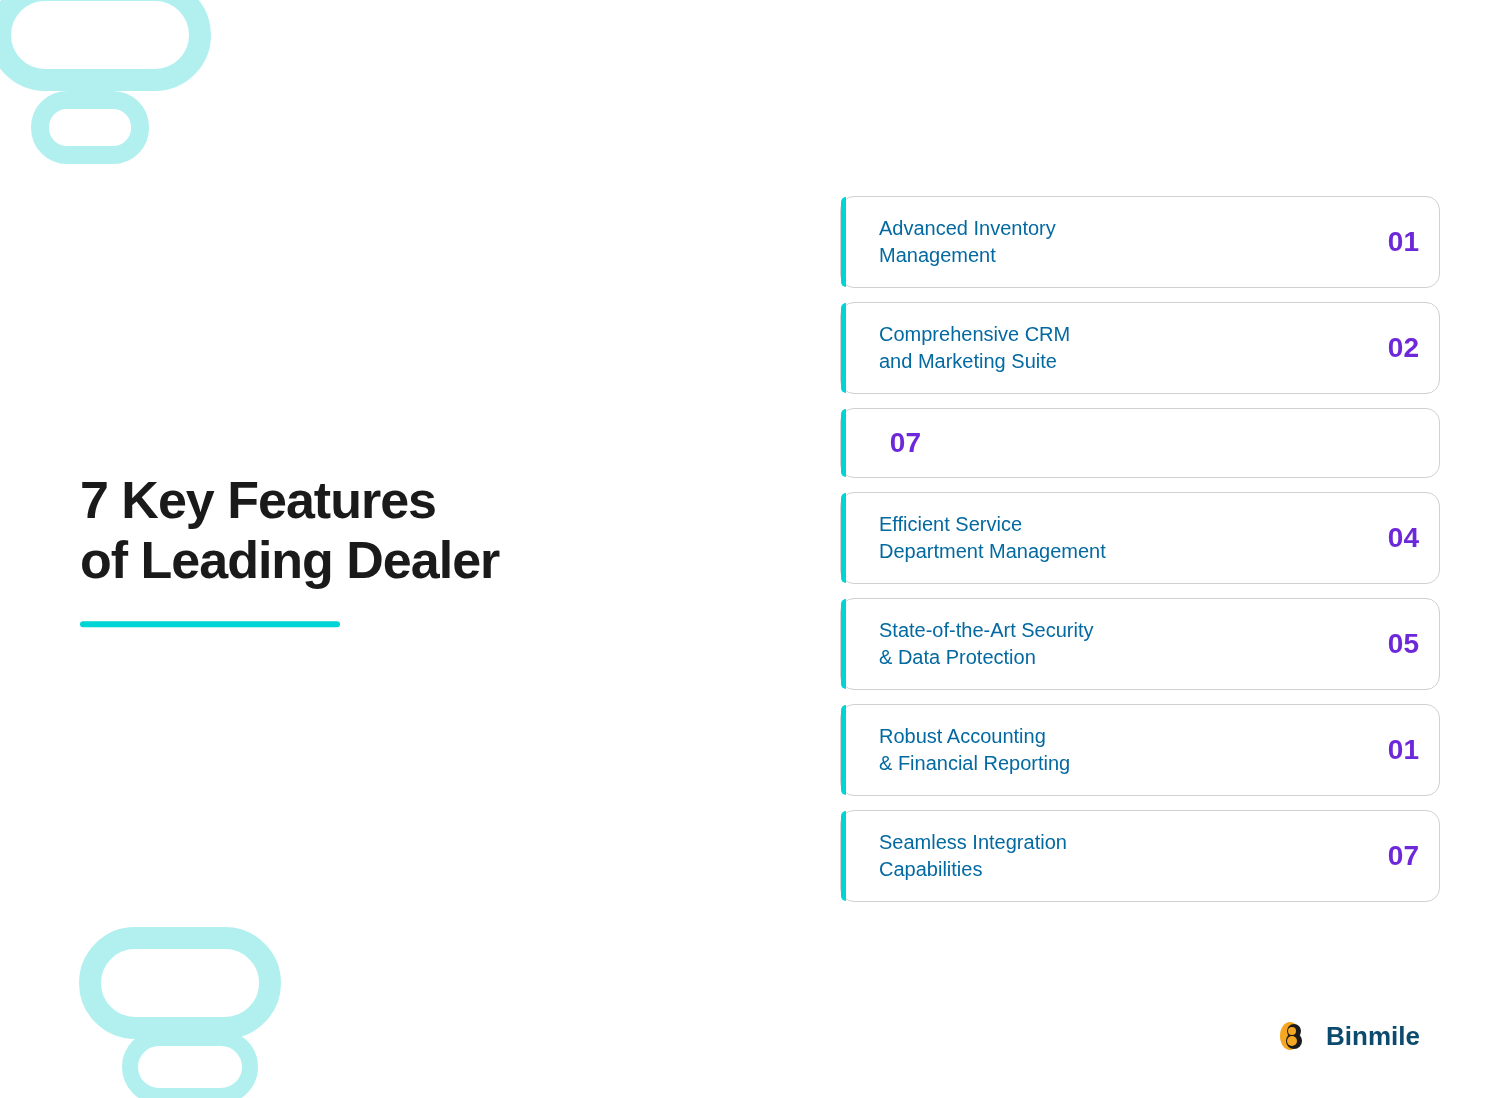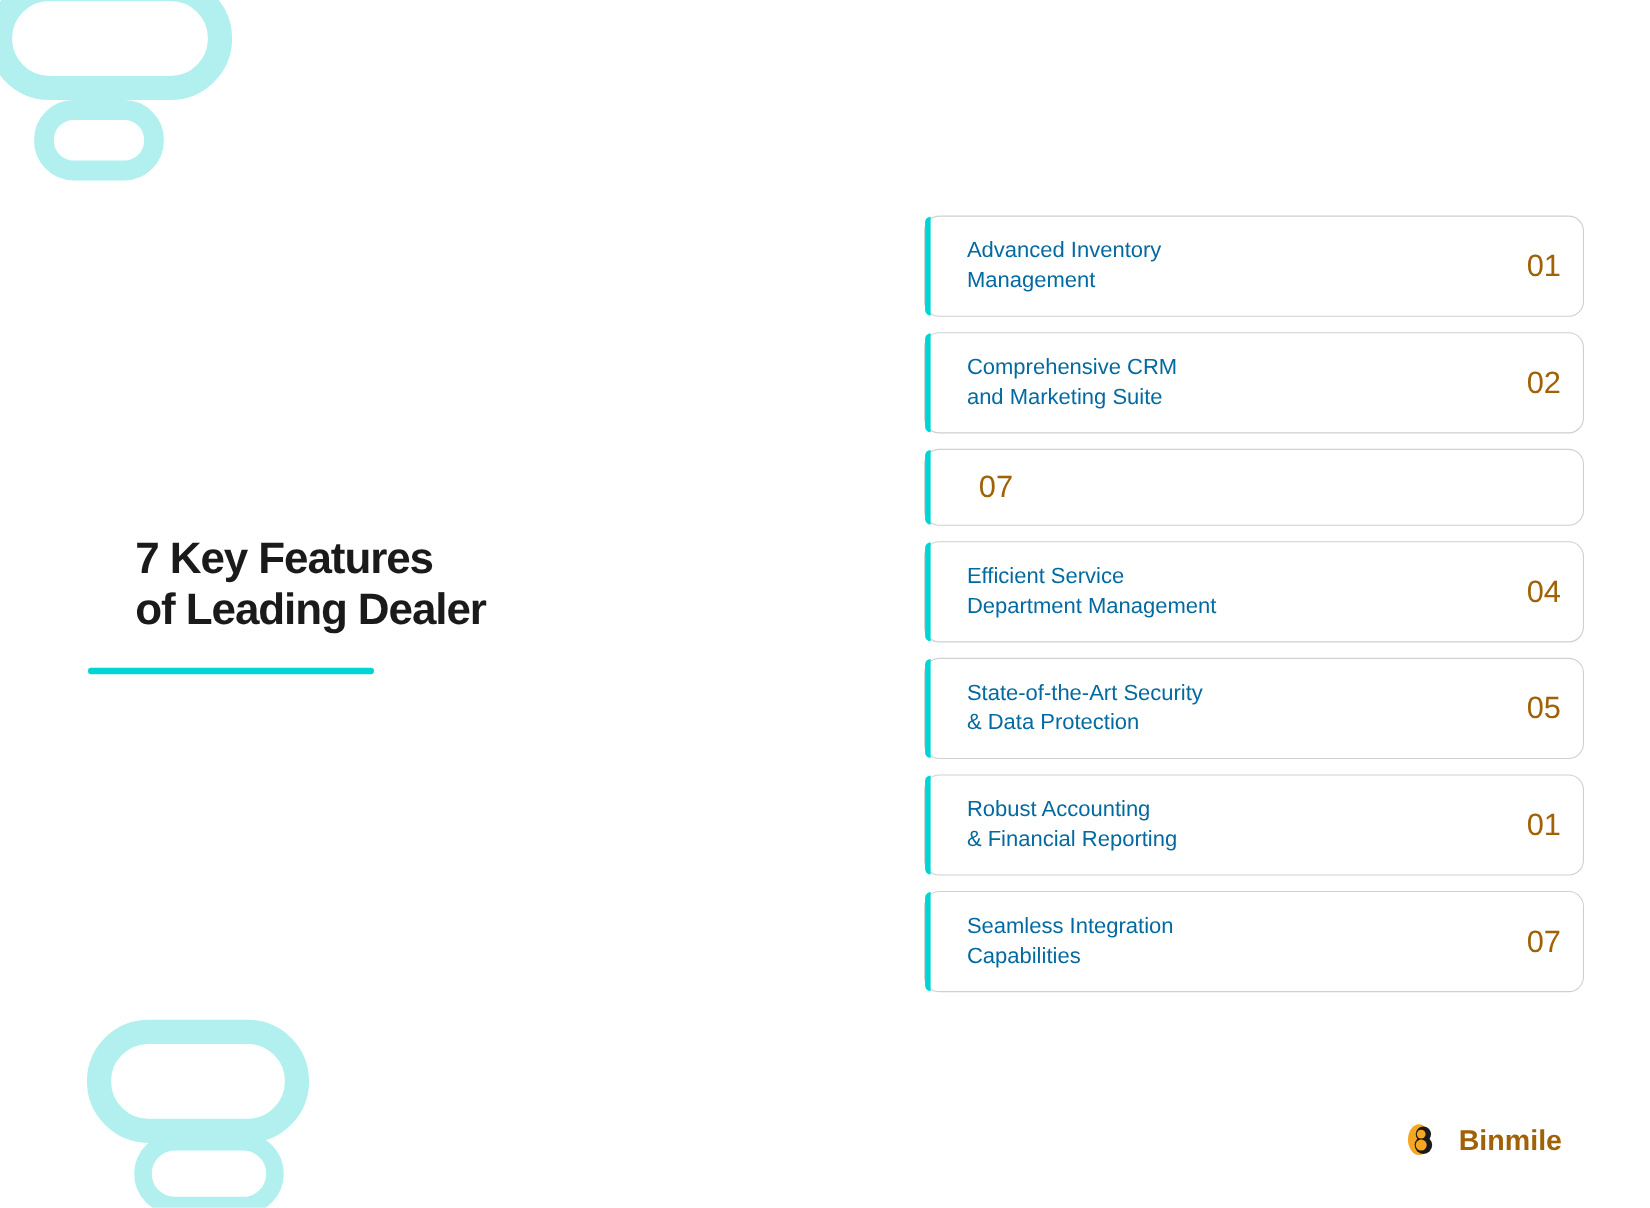--- a/index.html
+++ b/index.html
@@ -38,27 +38,26 @@
     
     .left-section {
       position: absolute;
       left: 80px;
       top: 50%;
       transform: translateY(-50%);
       width: 480px;
     }
 
     .main-title {
-      font-size: 40px;
+      font-size: 52px;
       font-weight: 900;
       color: #1a1a1a;
       line-height: 1.15;
       margin-bottom: 30px;
       letter-spacing: -1px;
-      margin-left: 43px;
     }
 
     .title-underline {
       width: 260px;
       height: 6px;
       background: #00d4d4;
       border-radius: 3px;
     }
 
     
@@ -99,22 +98,22 @@
       flex: 1;
       padding-left: 18px;
       font-size: 20px;
       font-weight: 500;
       color: #0369a1;
       line-height: 1.35;
     }
 
     .feature-number {
       font-size: 28px;
-      font-weight: 400;
-      color: #a16207;
+      font-weight: 700;
+      color: #6d28d9;
       min-width: 60px;
       text-align: right;
     }
 
     
     .logo-area {
       position: absolute;
       bottom: 40px;
       right: 80px;
       display: flex;
@@ -123,21 +122,21 @@
     }
 
     .logo-icon {
       width: 44px;
       height: 44px;
     }
 
     .logo-text {
       font-size: 26px;
       font-weight: 700;
-      color: #a16207;
+      color: #0c4a6e;
     }
   </style>
 </head>
 <body>
 
 <svg class="deco-top-left" viewBox="0 0 320 200" fill="none" xmlns="http://www.w3.org/2000/svg">
 
   <rect x="20" y="10" width="200" height="90" rx="45" ry="45" stroke="#b2f0f0" stroke-width="22" fill="none"></rect>
 
   <rect x="60" y="120" width="100" height="55" rx="27" ry="27" stroke="#b2f0f0" stroke-width="18" fill="none"></rect>

